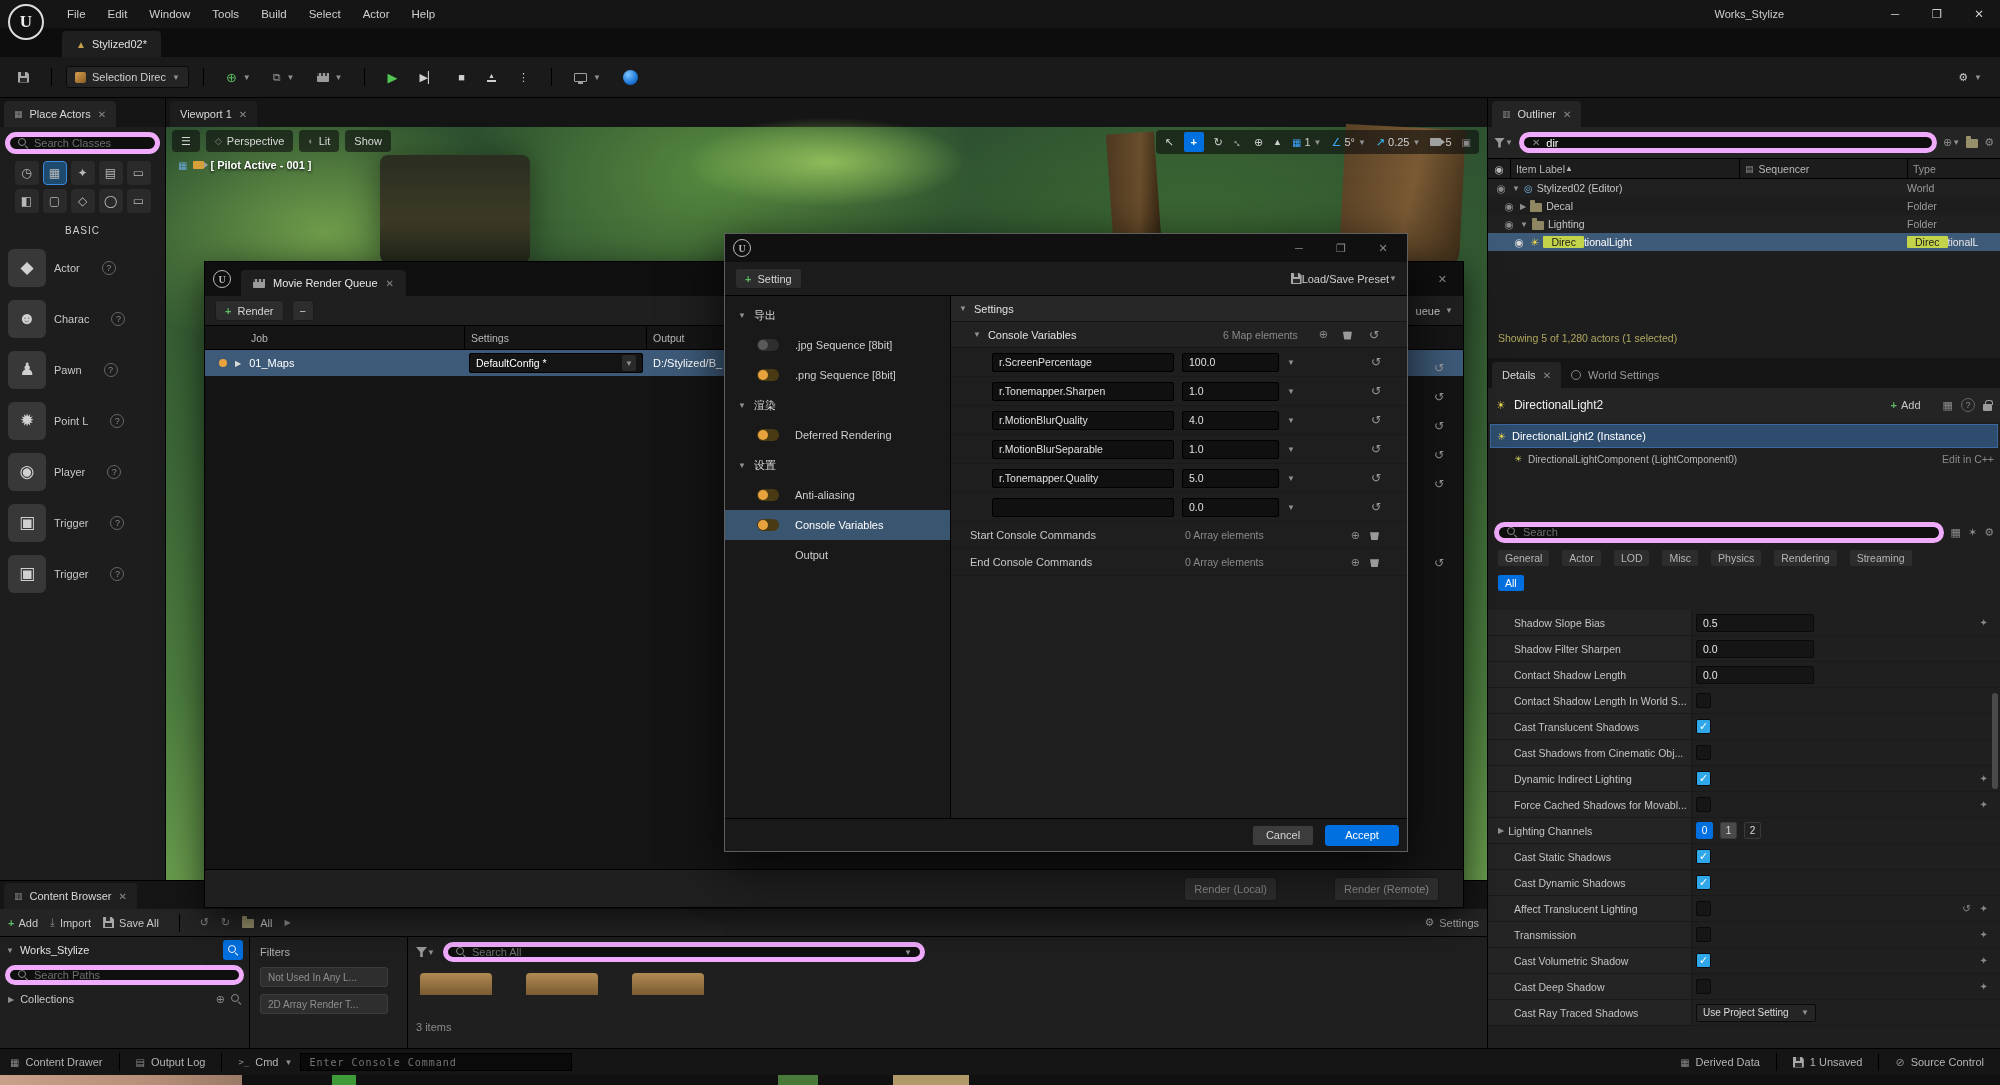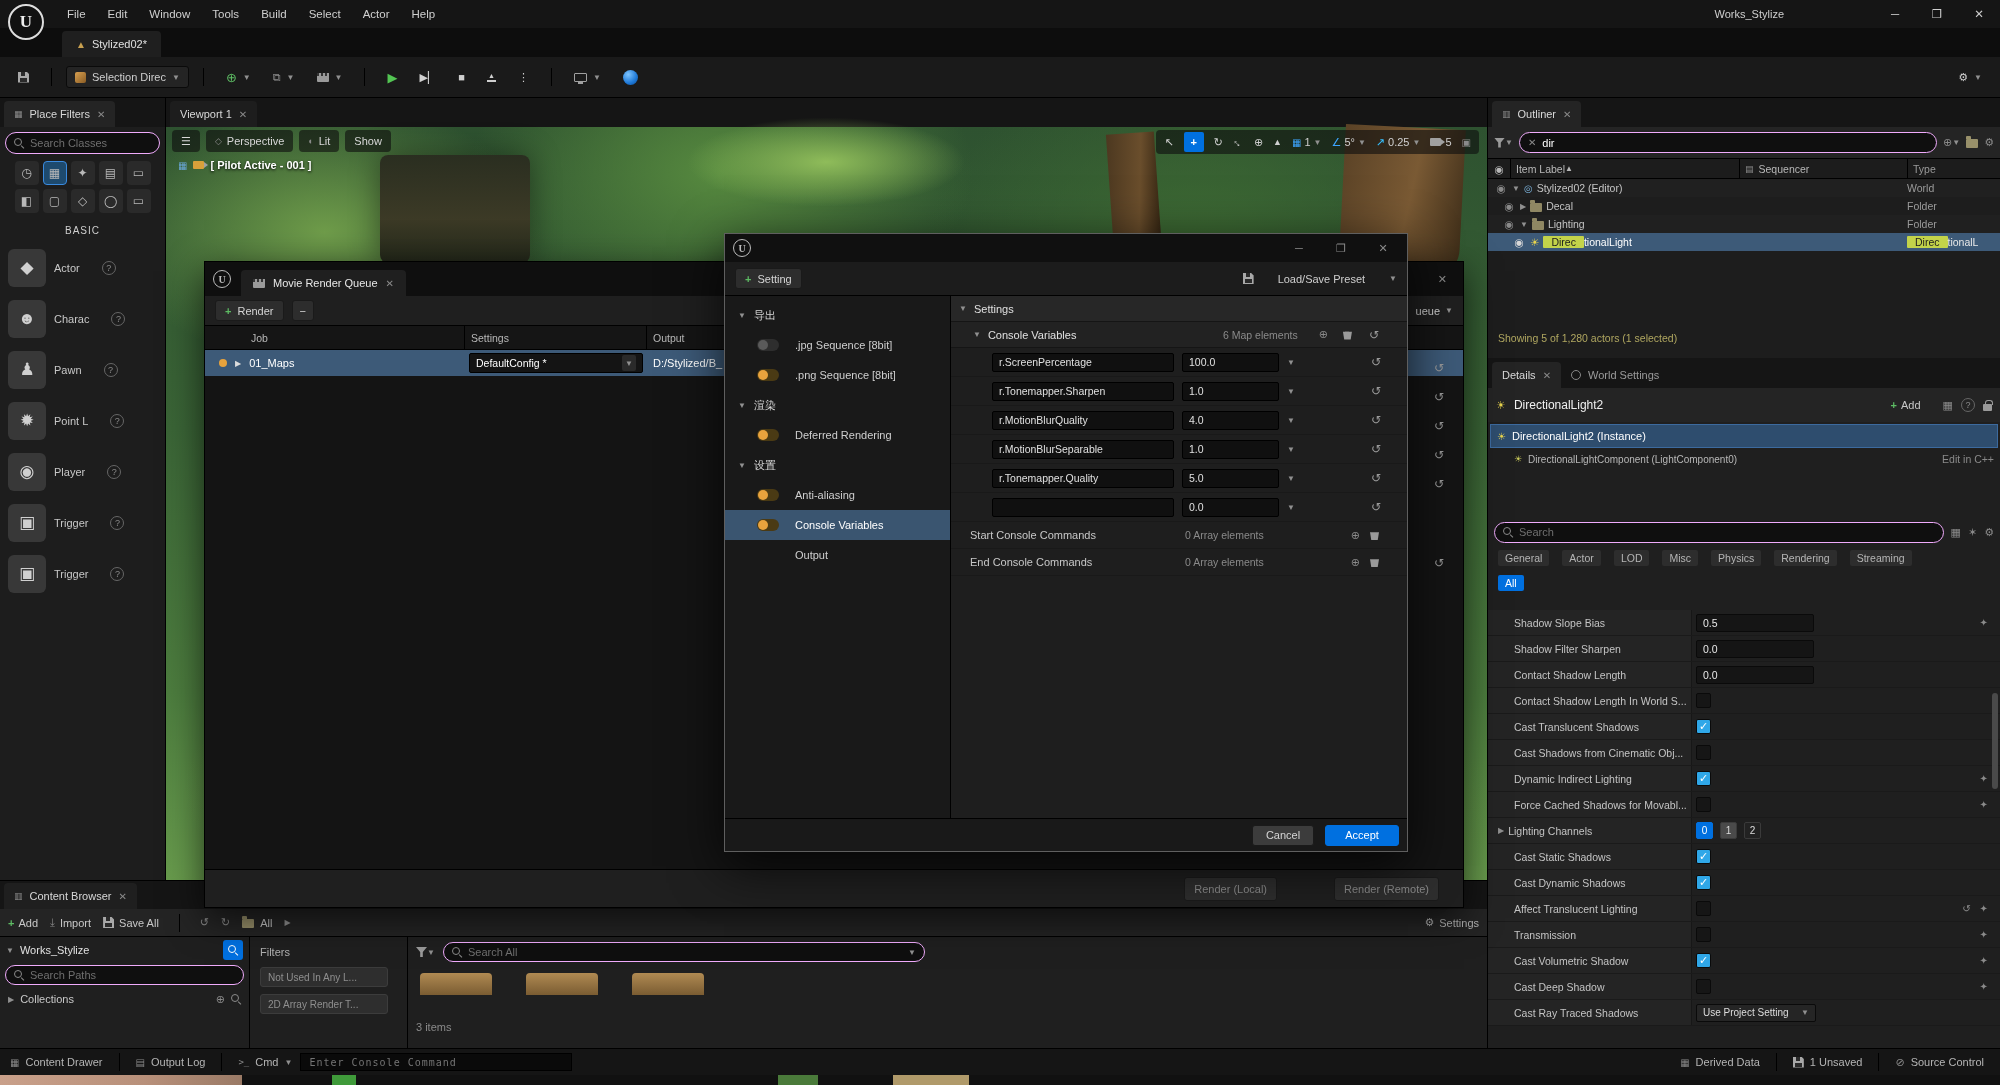--- a/index.html
+++ b/index.html
@@ -6,21 +6,21 @@
   html,body{background:#000}
   body{font-family:"Liberation Sans","DejaVu Sans",sans-serif}
   #root{position:relative;width:2000px;height:1085px;background:#151515;overflow:hidden;color:#c8c8c8;font-size:11px}
   .abs{position:absolute}
   .row{display:flex;align-items:center}
   .grow{flex:1}
   .ico{display:inline-flex;align-items:center;justify-content:center;flex:none}
   .dim{color:#8a8a8a}
   .sep{width:1px;height:18px;background:#000;margin:0 8px}
   
-  .searchbox{display:flex;align-items:center;gap:6px;background:#0f0f0f;border:1px solid #f0abfc;border-radius:11px;height:22px;padding:0 8px;color:#bbb}
+  .searchbox{display:flex;align-items:center;gap:6px;background:#0f0f0f;border:5px solid #f0abfc;border-radius:11px;height:22px;padding:0 8px;color:#bbb}
   .searchbox input{background:transparent;border:none;outline:none;color:#ddd;font-size:11px;width:100%;font-family:inherit}
   .searchbox input::placeholder{color:#6f6f6f}
   .mag{position:relative;width:10px;height:10px;flex:none}
   .mag::before{content:'';position:absolute;left:0;top:0;width:6px;height:6px;border:1.4px solid #8a8a8a;border-radius:50%}
   .mag::after{content:'';position:absolute;left:7px;top:7px;width:4px;height:1.4px;background:#8a8a8a;transform:rotate(45deg);transform-origin:left center}
   .funnel{width:11px;height:10px;background:#9a9a9a;clip-path:polygon(0 0,100% 0,62% 50%,62% 100%,38% 100%,38% 50%)}
   .floppy{position:relative;width:11px;height:11px;background:#a8a8a8;clip-path:polygon(0 0,78% 0,100% 22%,100% 100%,0 100%)}
   .floppy::before{content:'';position:absolute;left:2px;top:6px;width:7px;height:4px;background:#2a2a2a}
   .floppy::after{content:'';position:absolute;left:3px;top:0;width:4px;height:4px;background:#2a2a2a}
   .trash{position:relative;width:9px;height:10px;background:#9a9a9a;clip-path:polygon(0 22%,100% 22%,86% 100%,14% 100%)}
@@ -193,21 +193,21 @@
     <div class="tbtn">
         <span>⚙</span>
         <span class="chev">▼</span>
       </div>
   </div>
 
   <div id="placeactors" class="abs">
     <div class="tabrow">
       <div class="ptab active">
         <span class="ico dim" style="font-size:9px">▦</span>
-        <span>Place Filters</span>
+        <span>Place Actors</span>
         <span class="x">✕</span>
       </div>
     </div>
     <div style="padding:5px 5px 3px">
       <div class="searchbox">
         <span class="mag"></span>
         <input readonly="" placeholder="Search Classes" style="">
       </div>
     </div>
     <div class="row" style="gap:4px;justify-content:center;padding:4px 0 2px">
@@ -793,21 +793,21 @@
       <span class="ico dim" style="width:32px">─</span>
       <span class="ico dim" style="width:32px">❐</span>
       <span class="ico dim" style="width:32px">✕</span>
     </div>
     <div class="row" style="height:34px;background:#1c1c1c;border-bottom:1px solid #000;padding:0 10px;flex:none">
       <div class="btn">
           <span class="plus">+</span>
           <span>Setting</span>
         </div>
       <div class="grow"></div>
-      <span class="row" style="gap:24px;color:#cfcfcf">
+      <span class="row" style="gap:0;color:#cfcfcf">
           <span class="floppy"></span>
           <span>Load/Save Preset</span>
           <span class="chev">▼</span>
         </span>
     </div>
     <div class="row grow" style="align-items:stretch;min-height:0">
       <div style="width:226px;background:#191919;border-right:1px solid #000;padding-top:4px;flex:none">
         <div class="dlg-nav-row header">
             <span class="chev">▼</span>
             <span>导出</span>

